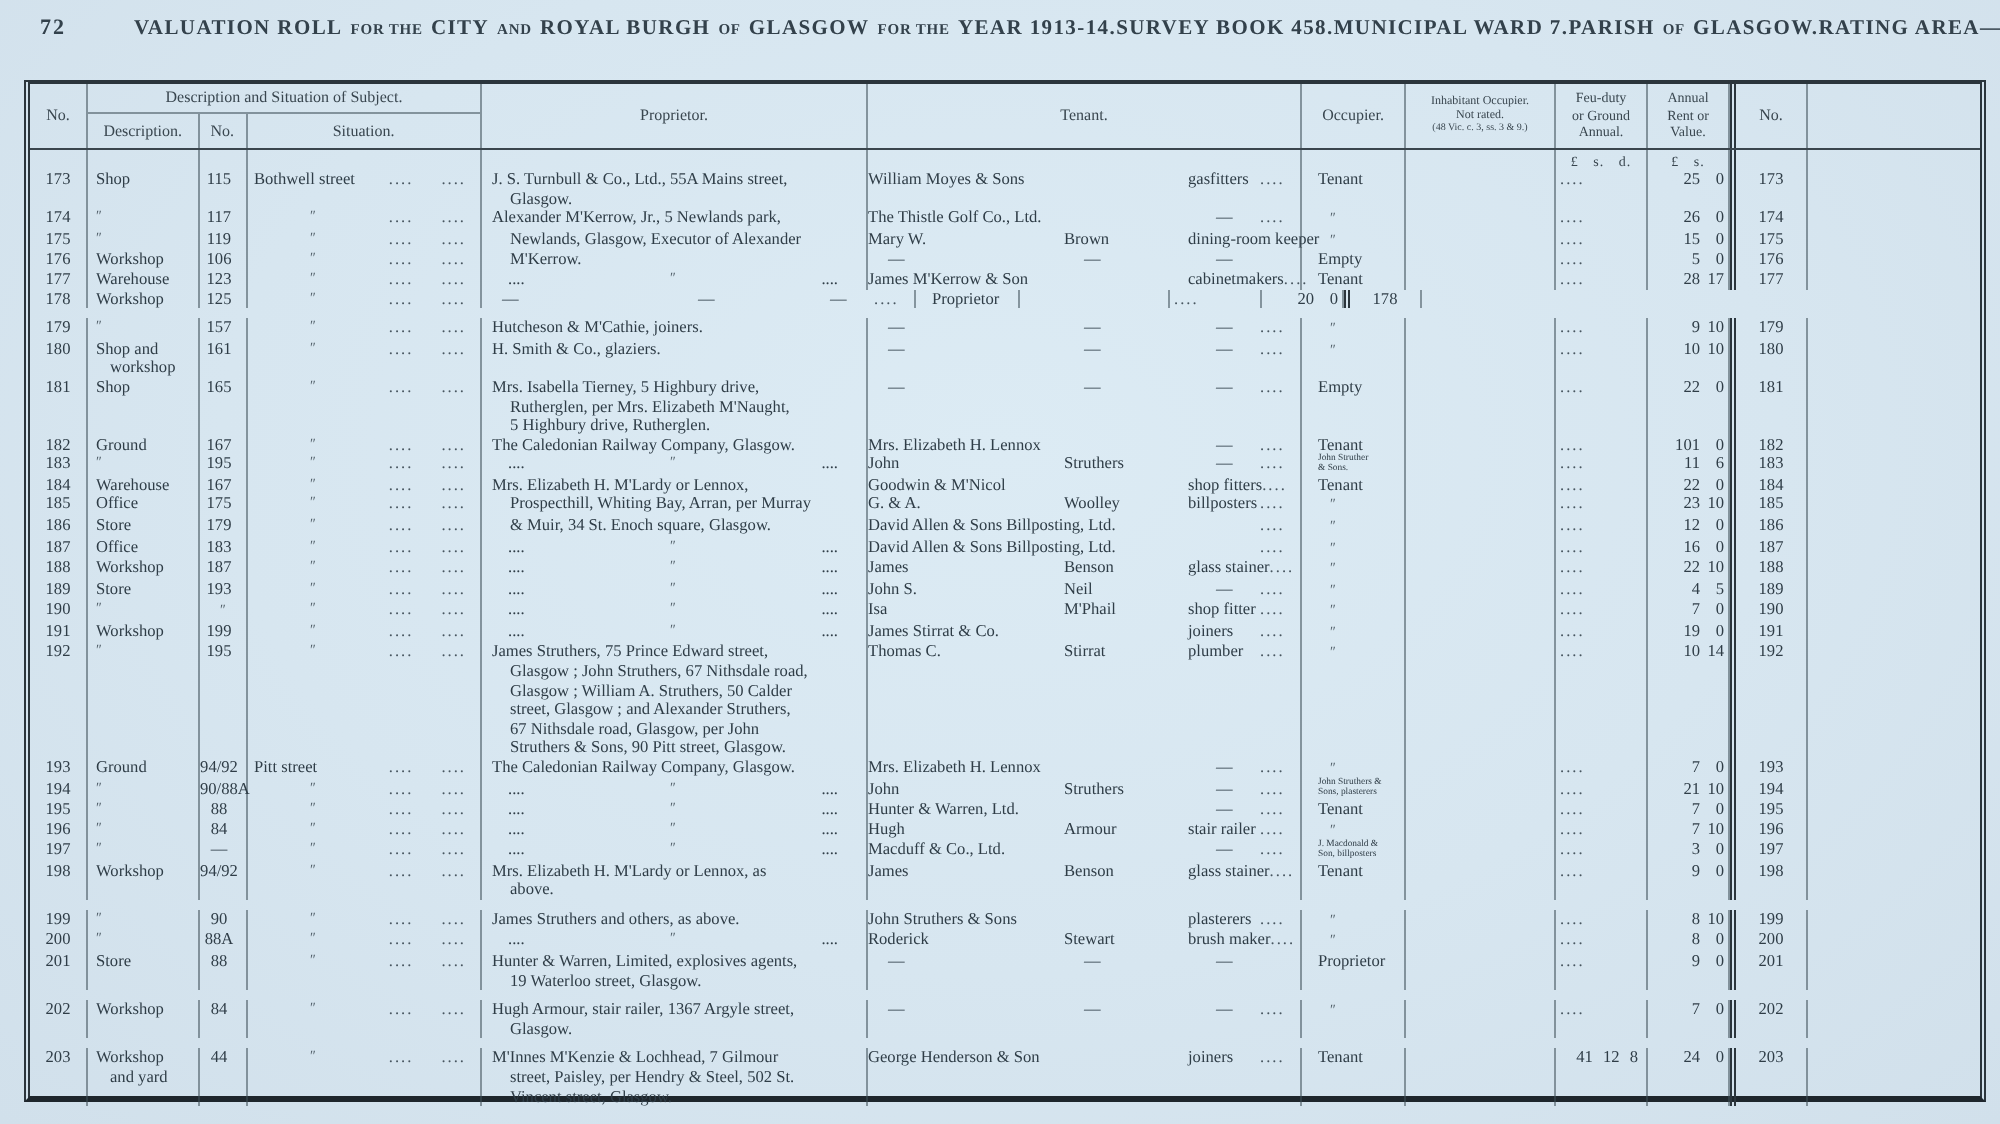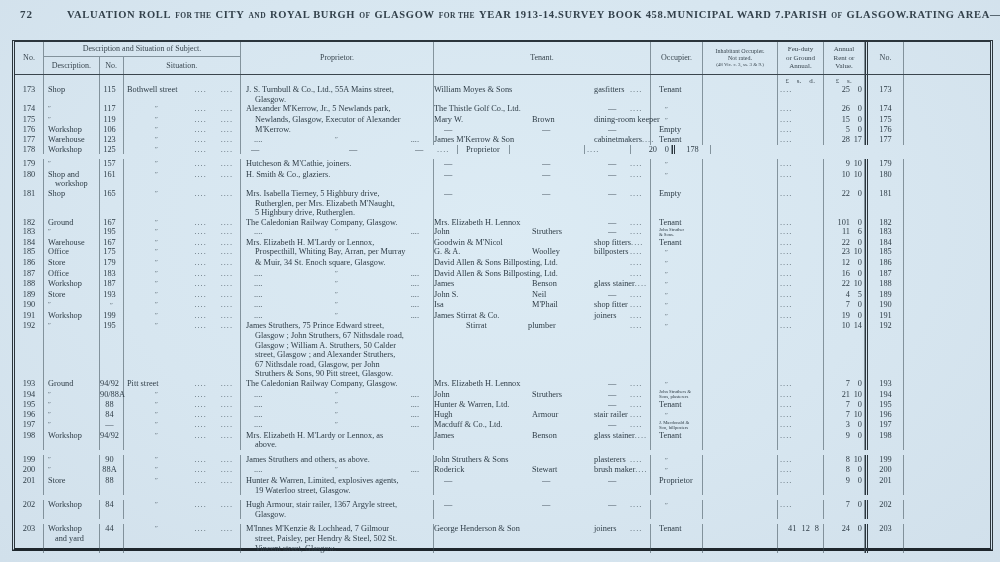--- a/index.html
+++ b/index.html
@@ -770,20 +770,21 @@
         </div>
         <div class="cell w-prop c-prop">
           <div class="">James Struthers, 75 Prince Edward street,</div>
           <div class="">Glasgow ; John Struthers, 67 Nithsdale road,</div>
           <div class="">Glasgow ; William A. Struthers, 50 Calder</div>
           <div class="">street, Glasgow ; and Alexander Struthers,</div>
           <div class="">67 Nithsdale road, Glasgow, per John</div>
           <div class="">Struthers &amp; Sons, 90 Pitt street, Glasgow.</div>
         </div>
         <div class="cell w-ten c-ten">
+          <span class="ta">Thomas C.</span>
           <span class="tb">Stirrat</span>
           <span class="tc">plumber</span>
           <span class="tdots">....</span>
         </div>
         <div class="cell w-occ c-occ"><span class="dit">″</span></div>
         <div class="cell w-inh c-inh"></div>
         <div class="cell w-feu c-feu"><span class="dots">....</span></div>
         <div class="cell w-rent c-rent">
           <span class="rl">10</span>
           <span class="rs">14</span>

